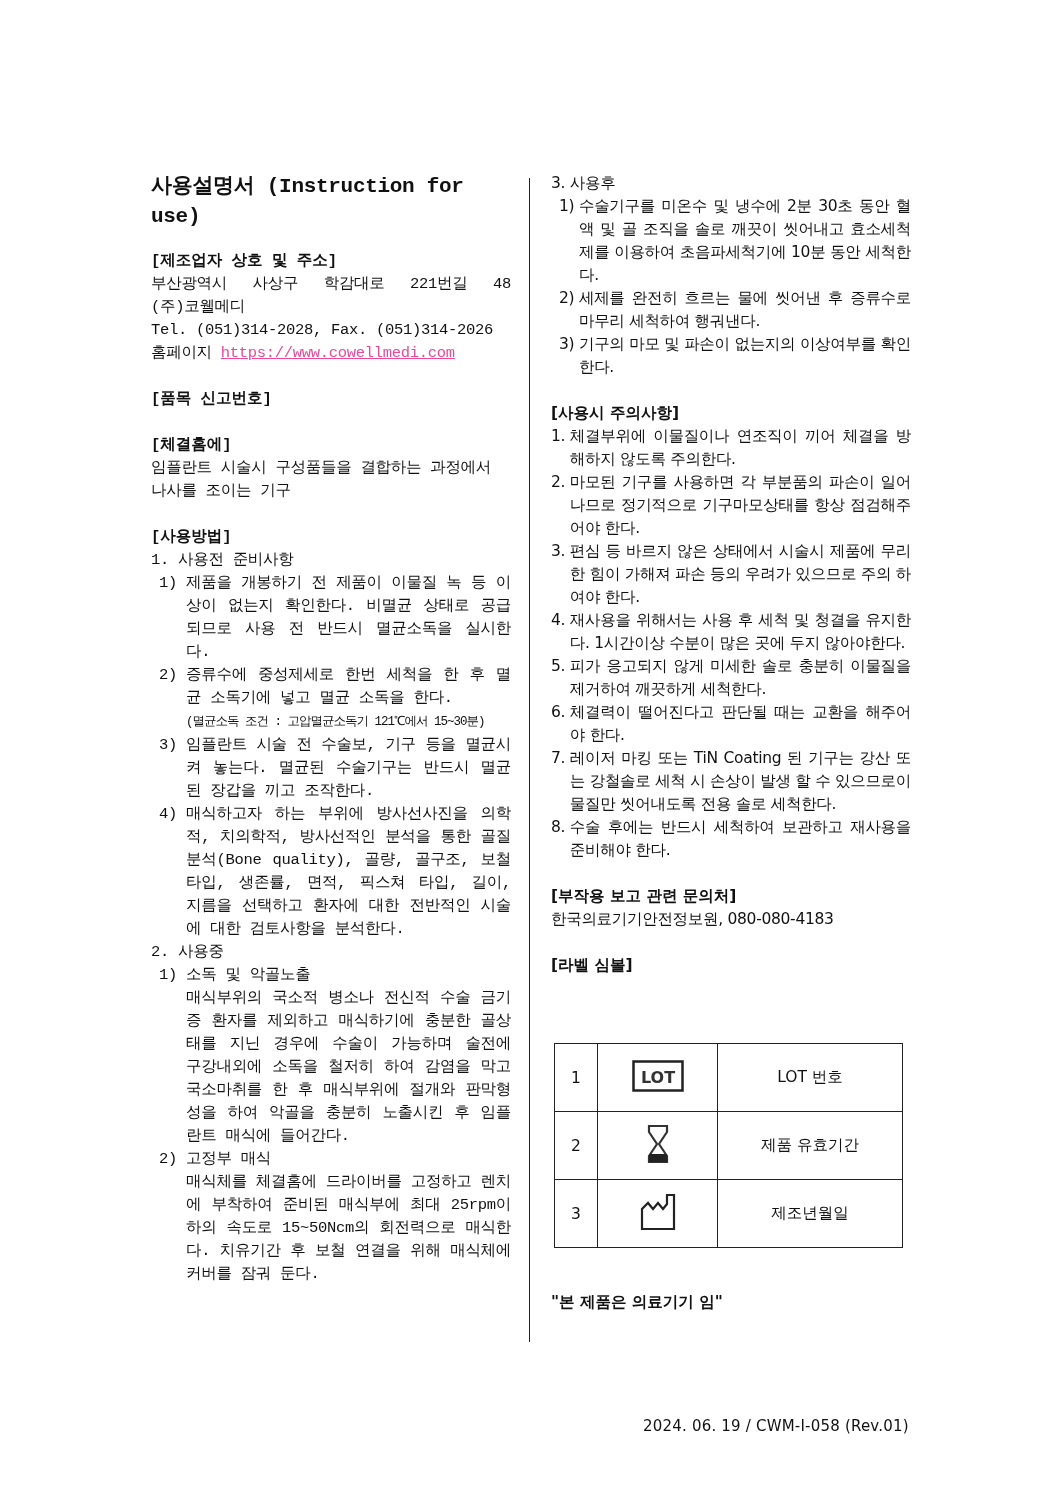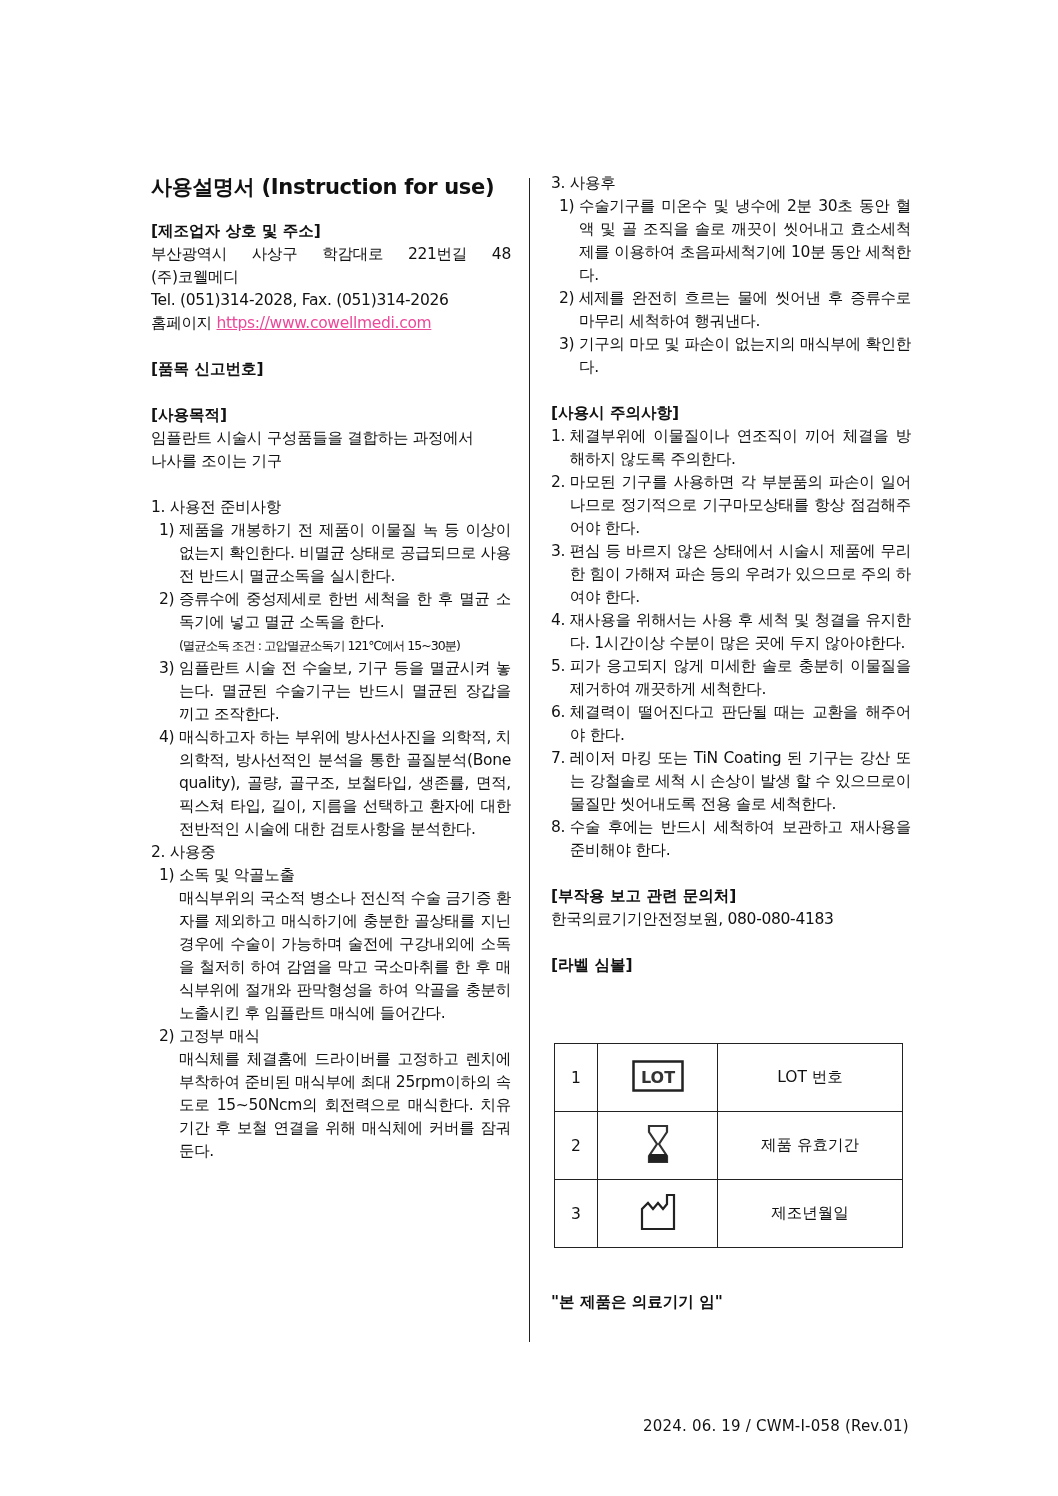--- a/index.html
+++ b/index.html
@@ -3,21 +3,21 @@
   <meta charset="utf-8">
   <style>
     html, body { margin: 0; padding: 0; background: #ffffff; }
     body {
       width: 1058px; height: 1496px; position: relative; overflow: hidden;
       font-family: "DejaVu Sans", "Liberation Sans", sans-serif;
       color: #111111;
     }
     .page { position: absolute; left: 0; top: 0; width: 1058px; height: 1496px; }
     .col { position: absolute; top: 172px; }
-    .col-left { left: 151px; width: 360px; }
+    .col-left { left: 151px; width: 360px; font-family: Liberation Mono, monospace; }
     .col-right { left: 551px; width: 360px; }
     .divider {
       position: absolute; left: 529px; top: 178px; width: 0; height: 1164px;
       border-left: 1.5px solid #222;
     }
     .title { font-size: 21px; font-weight: bold; line-height: 30px; margin: 0 0 18px 0; letter-spacing: -0.3px; }
     .sec-head { font-size: 15.5px; font-weight: bold; line-height: 23px; margin: 0; }
     .txt { font-size: 15.5px; line-height: 23px; margin: 0; letter-spacing: -0.3px; text-align: justify; }
     .gap { height: 23px; }
     .link { text-decoration: underline; color: #ec4899; }
@@ -56,25 +56,26 @@
     <p class="txt">Tel. (051)314-2028, Fax. (051)314-2026</p>
     <p class="txt">
       <span>홈페이지</span>
       <span class="link">https://www.cowellmedi.com</span>
     </p>
     <div class="gap"></div>
 
     <p class="sec-head">[품목 신고번호]</p>
     <div class="gap"></div>
 
-    <p class="sec-head">[사용목적]</p>
+    <p class="sec-head">[체결홈에]</p>
     <p class="txt">임플란트 시술시 구성품들을 결합하는 과정에서</p>
     <p class="txt">나사를 조이는 기구</p>
     <div class="gap"></div>
 
+    <p class="sec-head">[사용방법]</p>
 
     <p class="txt">
       <span>1.</span>
       <span>사용전 준비사항</span>
     </p>
     <div class="txt num-item lvl2">
       <span class="num">1)</span>
         <span class="num"> </span>
       <span class="body">제품을 개봉하기 전 제품이 이물질 녹 등 이상이 없는지 확인한다. 비멸균 상태로 공급되므로 사용 전 반드시 멸균소독을 실시한다.</span>
     </div>
@@ -133,21 +134,21 @@
       <span class="body">수술기구를 미온수 및 냉수에 2분 30초 동안 혈액 및 골 조직을 솔로 깨끗이 씻어내고 효소세척제를 이용하여 초음파세척기에 10분 동안 세척한다.</span>
     </div>
     <div class="txt num-item lvl2">
       <span class="num">2)</span>
         <span class="num"> </span>
       <span class="body">세제를 완전히 흐르는 물에 씻어낸 후 증류수로 마무리 세척하여 행궈낸다.</span>
     </div>
     <div class="txt num-item lvl2">
       <span class="num">3)</span>
         <span class="num"> </span>
-      <span class="body">기구의 마모 및 파손이 없는지의 매식부에 확인한다.</span>
+      <span class="body">기구의 마모 및 파손이 없는지의 이상여부를 확인한다.</span>
     </div>
     <div class="gap"></div>
 
     <p class="sec-head">[사용시 주의사항]</p>
     <div class="txt num-item lvl1">
       <span class="num">1.</span>
         <span class="num"> </span>
       <span class="body">체결부위에 이물질이나 연조직이 끼어 체결을 방해하지 않도록 주의한다.</span>
     </div>
     <div class="txt num-item lvl1">

